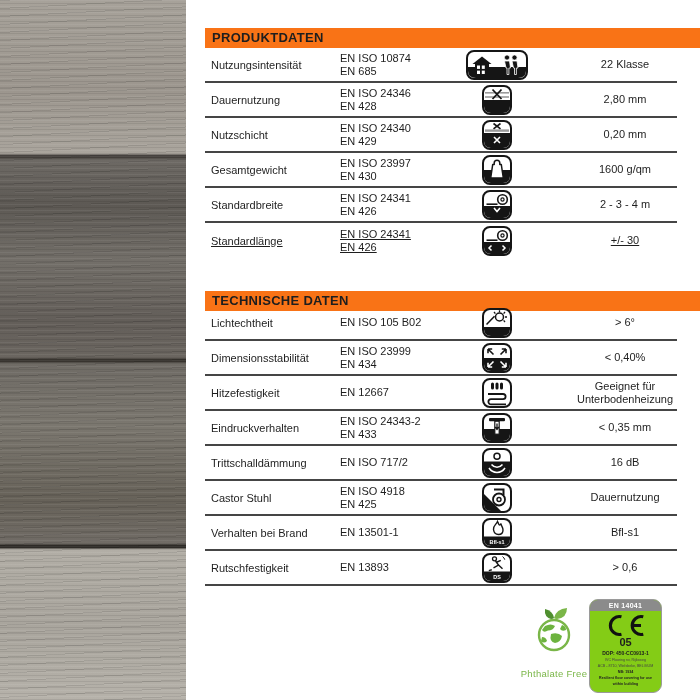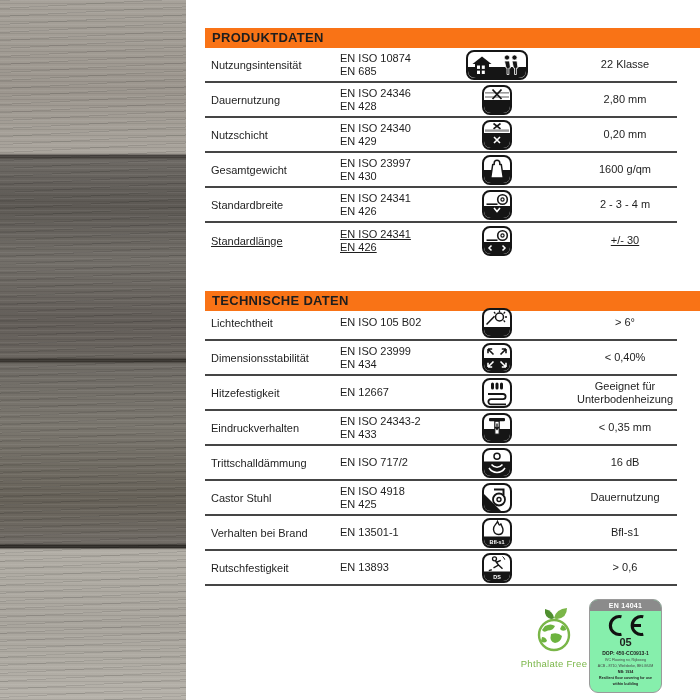--- a/index.html
+++ b/index.html
@@ -29,23 +29,23 @@
   .tbl1{top:48px;} .tbl2{top:306px;}
   .row{height:35px;box-sizing:border-box;display:flex;align-items:center;border-bottom:2px solid #454545;}
   .row.noline{border-bottom:none;text-decoration:underline;}
   .c-label{width:135px;padding-left:6px;box-sizing:border-box;font-size:11px;}
   .c-norm{width:122px;font-size:11px;line-height:13px;}
   .c-icon{width:70px;display:flex;justify-content:center;align-items:center;}
   .c-value{margin-left:auto;width:104px;text-align:center;font-size:11px;line-height:13px;}
 
   
   .pf{position:absolute;left:511px;top:604px;width:86px;text-align:center;}
-  .pf-text{font-size:9.5px;color:#7ab648;margin-top:4px;letter-spacing:.3px;}
+  .pf-text{font-size:9.5px;color:#7ab648;margin-top:14px;letter-spacing:.3px;}
   .ce{position:absolute;left:589px;top:599px;width:73px;height:94px;box-sizing:border-box;
-    border:1.5px solid #9a9a9a;border-radius:9px;background:#86efac;text-align:center;overflow:hidden;}
+    border:1.5px solid #9a9a9a;border-radius:9px;background:#84cc16;text-align:center;overflow:hidden;}
   .ce-head{background:#8b8b8b;color:#fff;font-size:7px;font-weight:bold;line-height:11px;letter-spacing:.3px;}
   .ce-num{font-size:11px;font-weight:bold;line-height:12px;}
   .ce-dop{font-size:5px;font-weight:bold;margin-top:2px;}
   .ce-tiny{font-size:3.6px;color:#444;line-height:4.6px;margin-top:1.5px;}
   .ce-tiny.b{font-weight:bold;color:#222;}
   svg{display:block;}
 </style>
 </head>
 <body>
 

